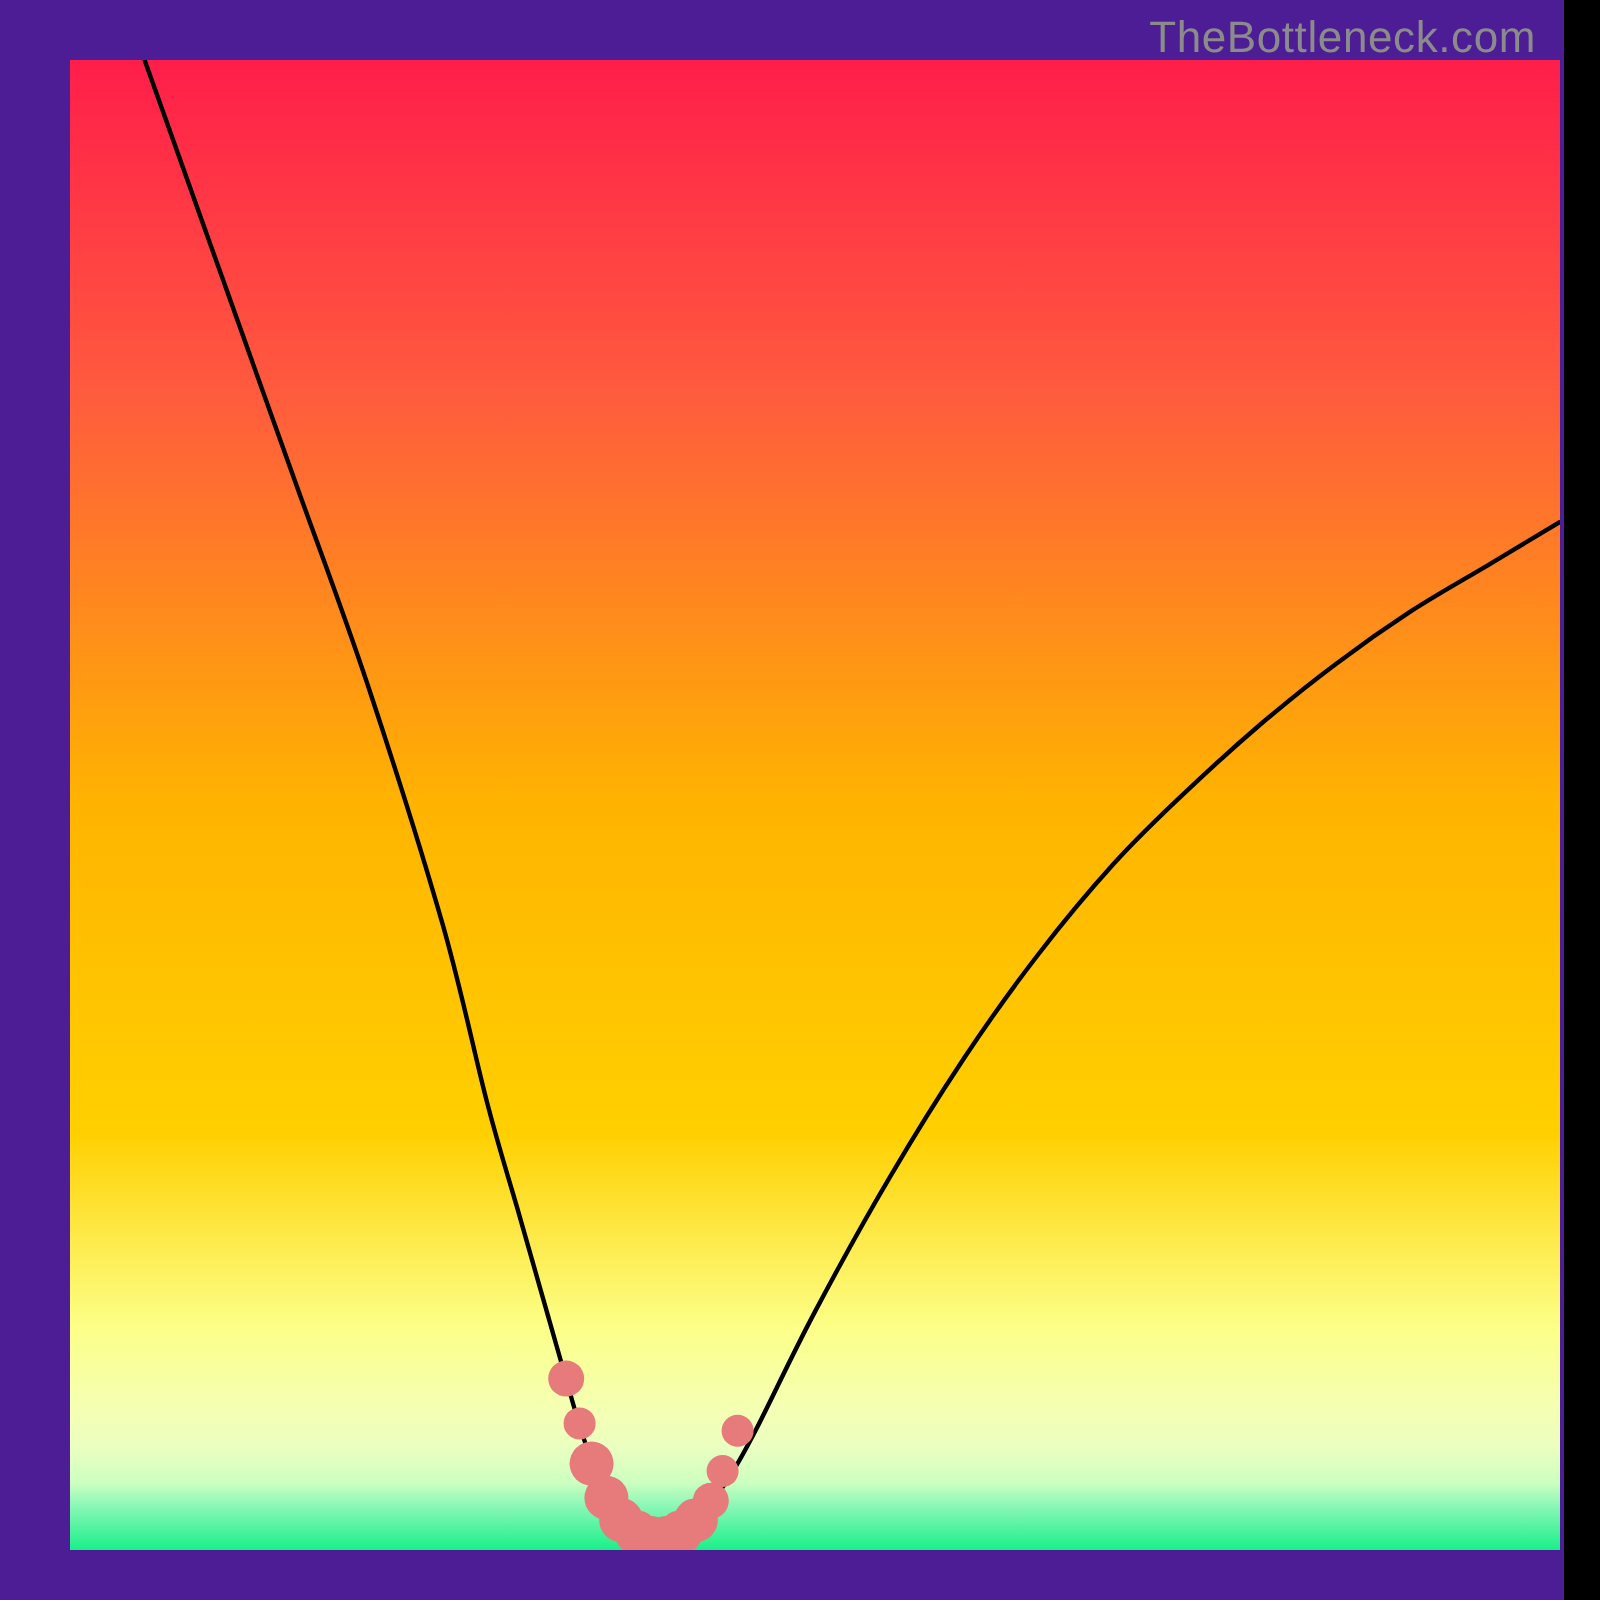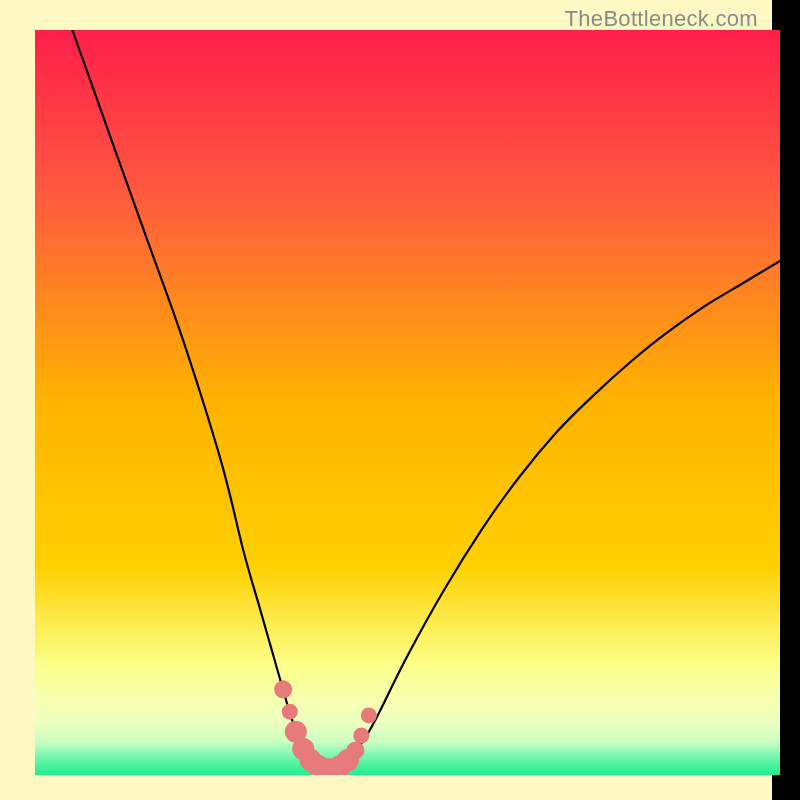--- a/index.html
+++ b/index.html
@@ -6,22 +6,22 @@
     margin: 0;
     padding: 0;
     width: 800px;
     height: 800px;
     background: #000;
     overflow: hidden;
     font-family: Arial, Helvetica, sans-serif;
   }
   .frame {
     position: absolute;
-    background: #fef9c3;
-    left: 0; top: 0; width: 772px; height: 800px;
+    background: #4c1d95;
+    left: 0; top: 0; width: 772px; height: 800px; padding-left: 10px;
   }
   .plot {
     position: absolute;
     left: 35px;
     top: 30px;
     width: 745px;
     height: 745px;
   }
   .attribution {
     position: absolute;

